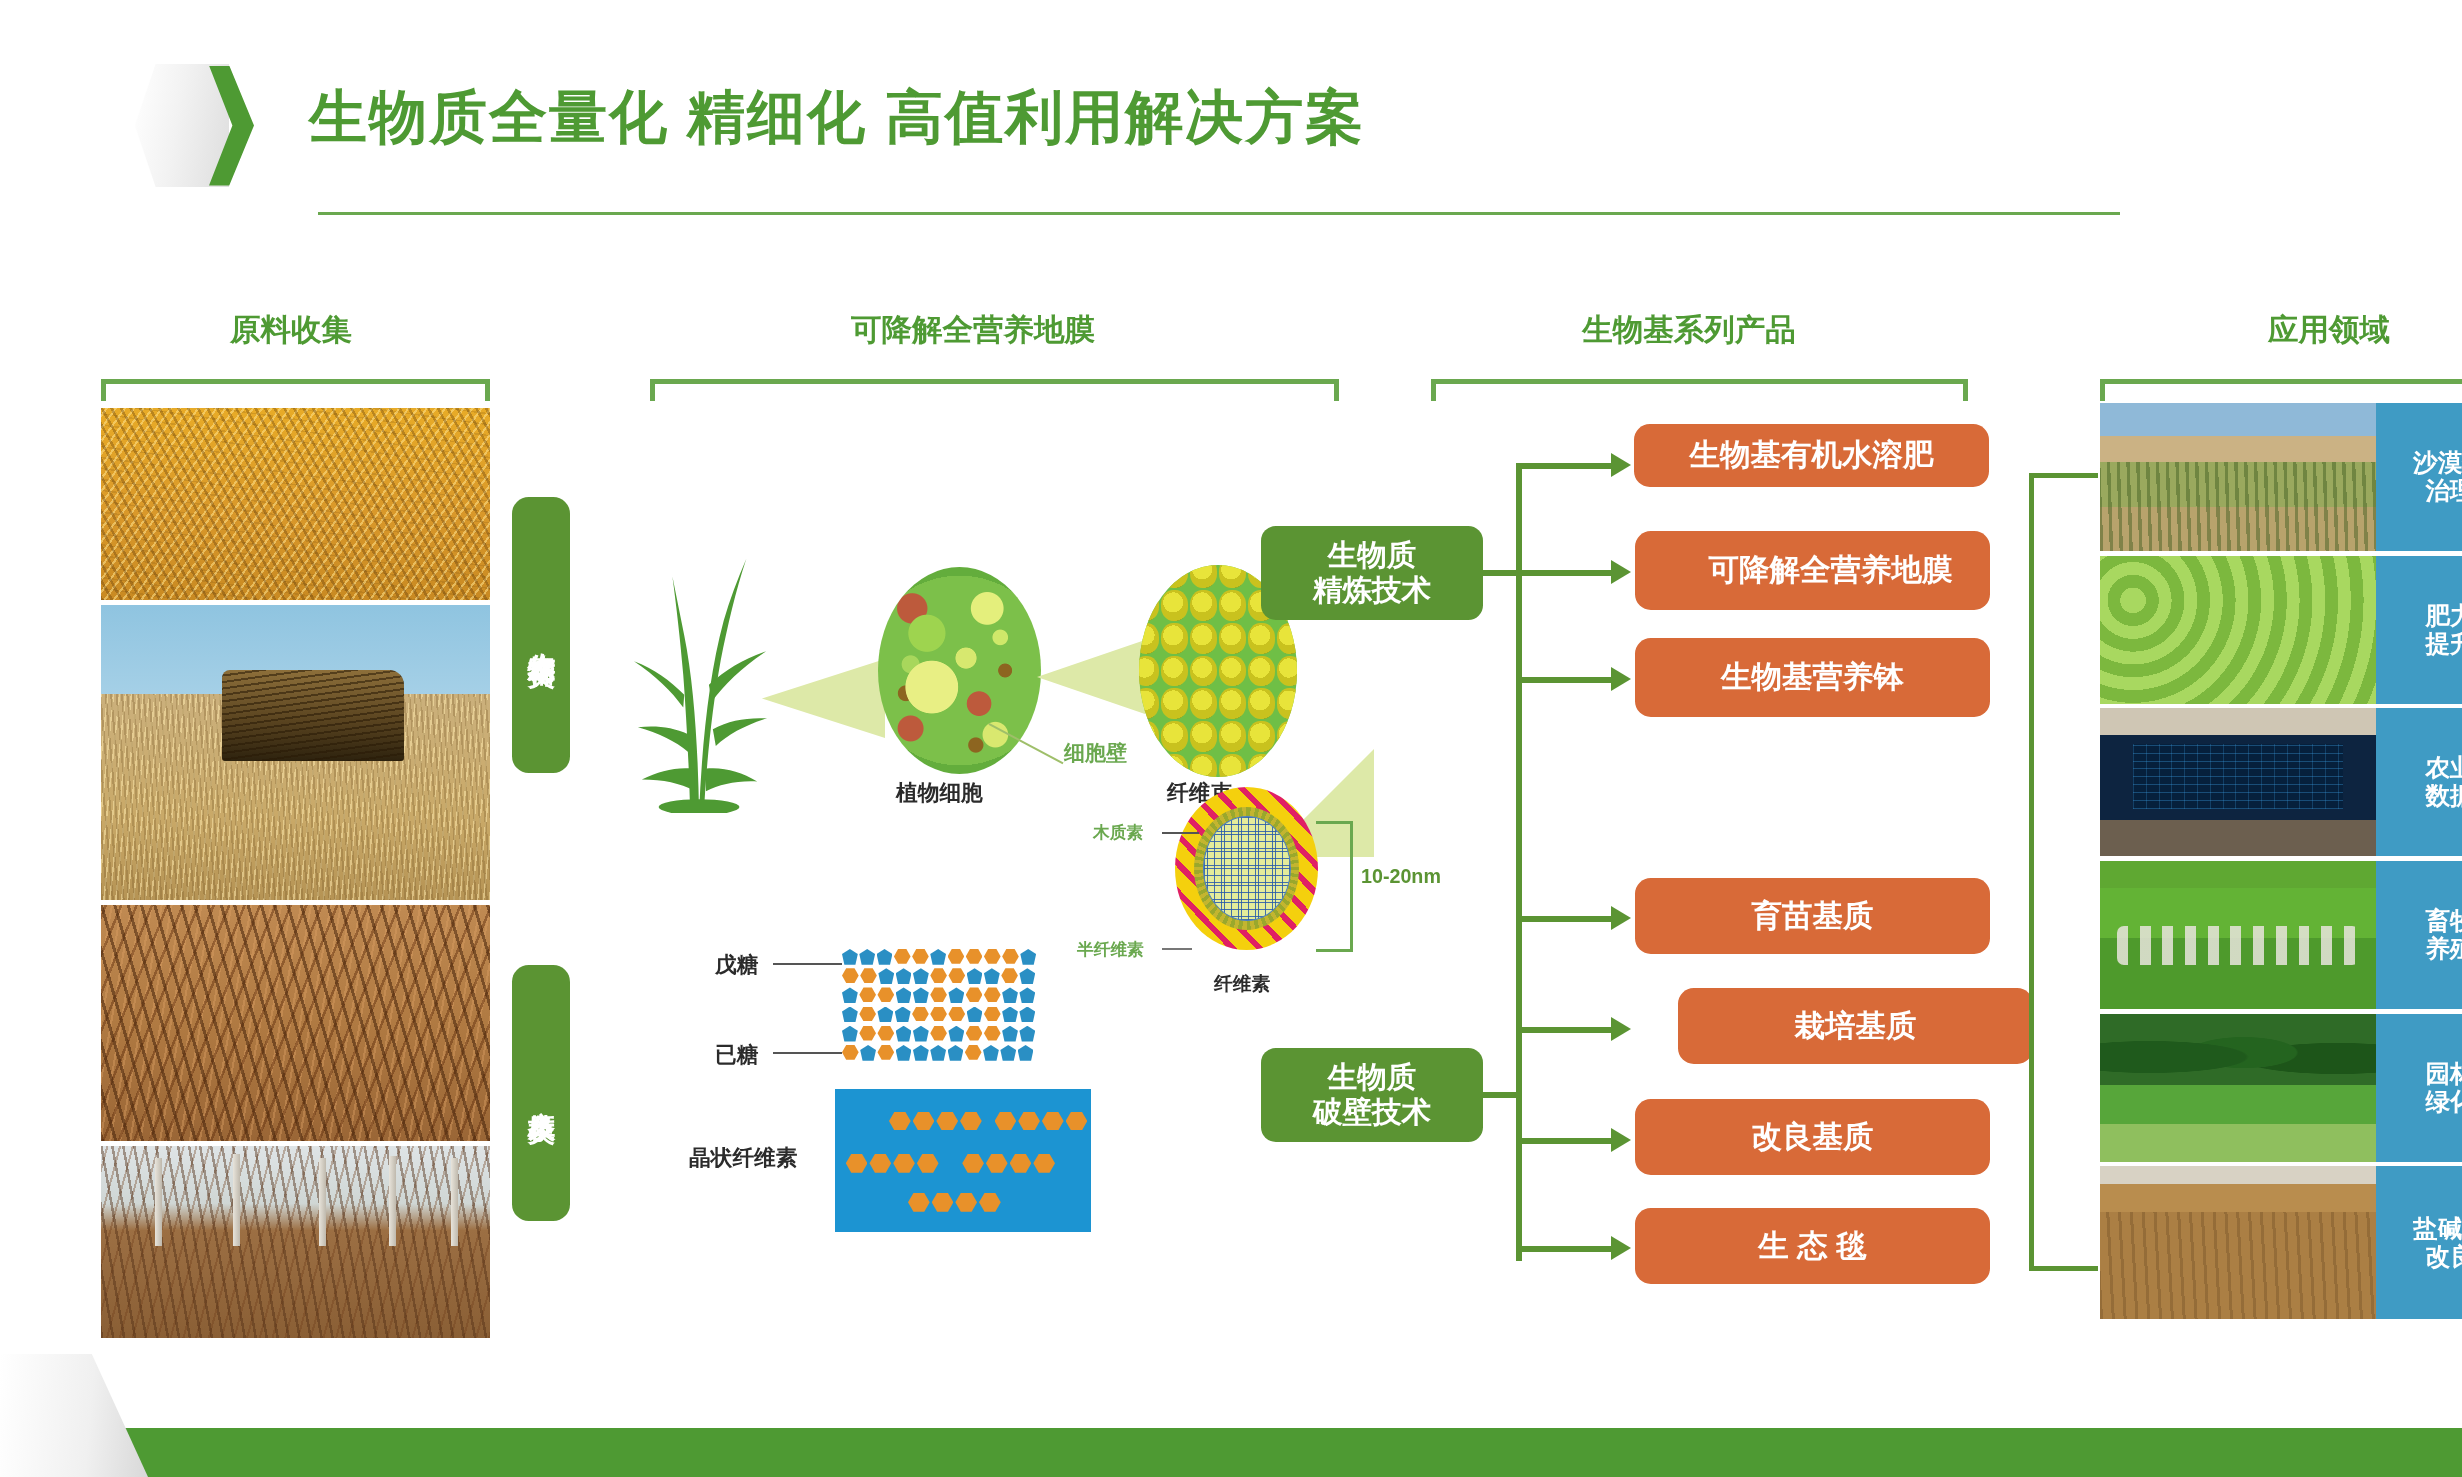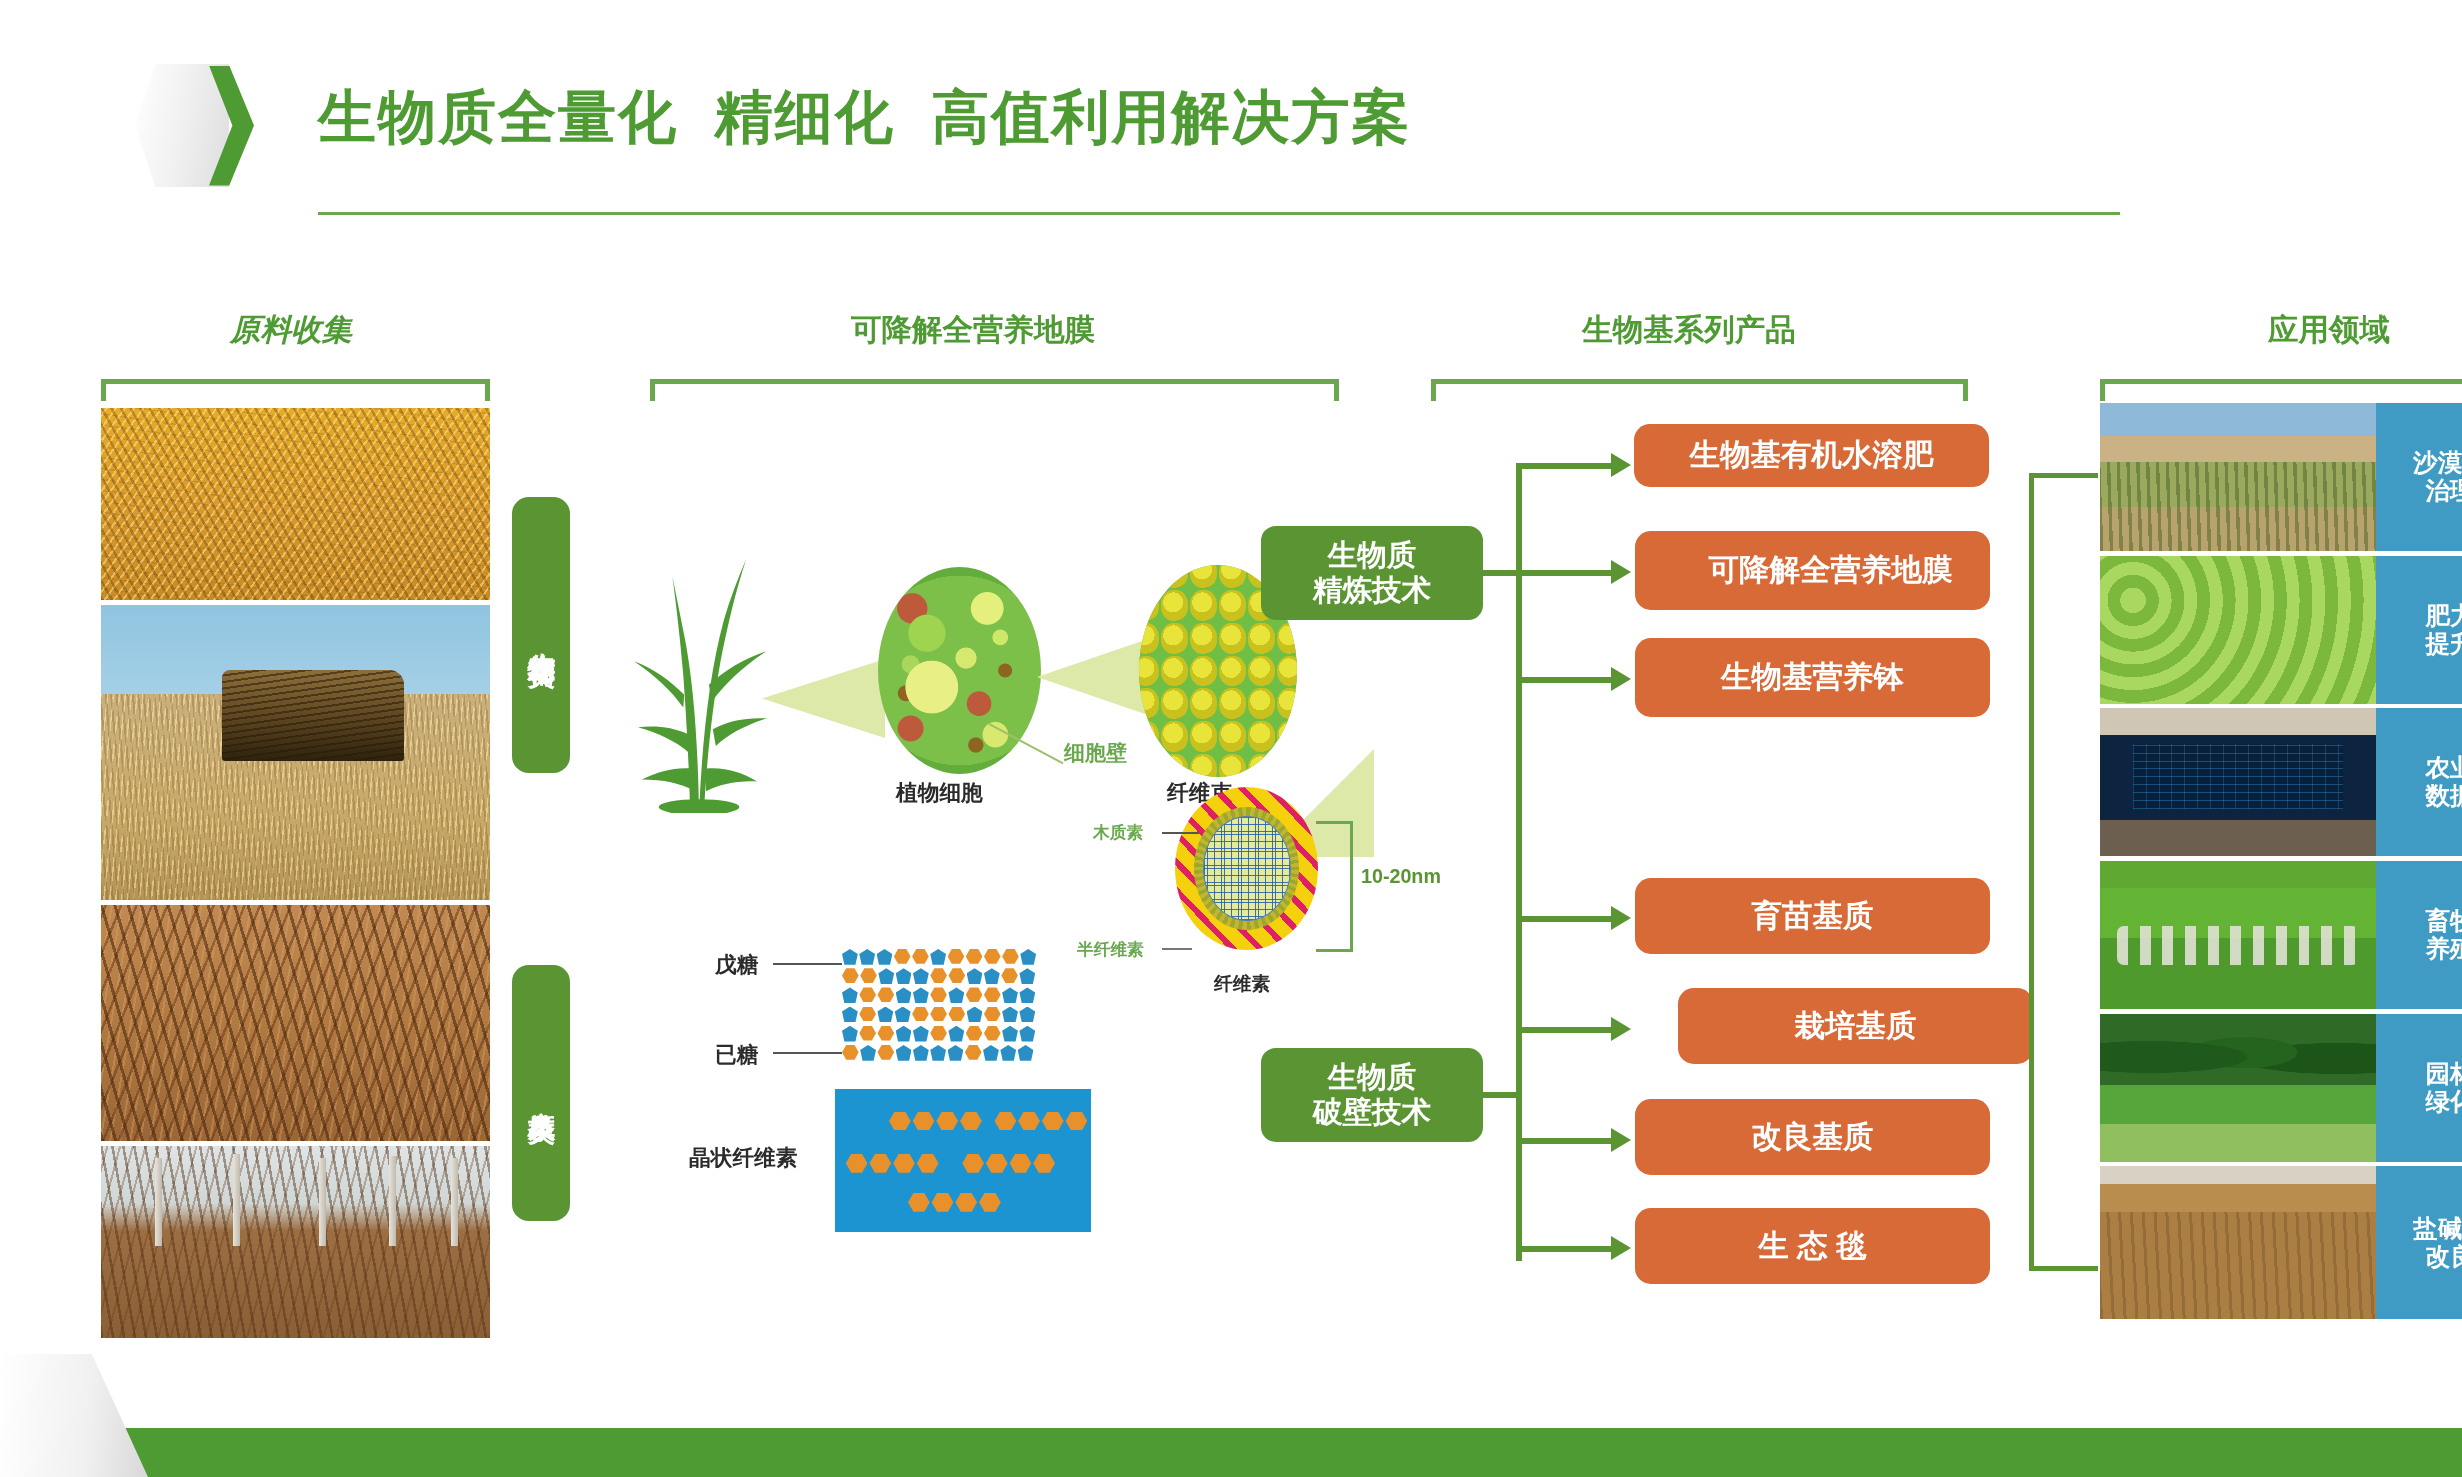--- a/index.html
+++ b/index.html
@@ -14,24 +14,23 @@
     background:linear-gradient(100deg,#ffffff 0%,#f2f2f2 45%,#dedede 100%);
     clip-path: polygon(22% 0%, 100% 0%, 100% 100%, 22% 100%, 0% 50%);
     filter: drop-shadow(2px 3px 4.9px rgba(0,0,0,.18));
   }
   #hex-badge .hex-green {
     position:absolute; left:74px; top:1.5px; width:45px; height:120px;
     background:#4e9a33;
     clip-path: polygon(0% 0%, 45% 0%, 100% 50%, 45% 100%, 0% 100%, 52% 50%);
   }
   #page-title {
-    position:absolute; left:318px; top:79px;
+    position:absolute; left:309px; top:79px;
     font-size:58px; font-weight:bold; color:#4e9a33; letter-spacing:2px;
     white-space:nowrap;
-    font-family:Liberation Mono, monospace;
   }
   #title-rule { position:absolute; left:318px; top:212px; width:1802px; height:3.4px; background:#6aa84f; }
 
   
   .sec-title { position:absolute; font-size:30.5px; color:#4e9a33; font-weight:600; white-space:nowrap; text-align:center; }
   .bracket { position:absolute; border-top:5.4px solid #6aa84f; border-left:5.4px solid #6aa84f; border-right:5.4px solid #6aa84f; height:21.7px; }
 
   
   .photo { position:absolute; overflow:hidden; }
   .photo .sky { position:absolute; left:0; top:0; width:100%; height:42%; }
@@ -211,21 +210,21 @@
 
 <div id="header">
   <div id="hex-badge">
     <div class="hex-white"></div>
     <div class="hex-green"></div>
   </div>
   <div id="page-title">生物质全量化 精细化 高值利用解决方案</div>
   <div id="title-rule"></div>
 </div>
 
-<div class="sec-title" style="left:89px; top:310px; width:404px;font-style:italic;">原料收集</div>
+<div class="sec-title" style="left:89px; top:310px; width:404px;">原料收集</div>
 <div class="bracket" style="left:101px; top:379px; width:389px;"></div>
 
 <div class="sec-title" style="left:616px; top:310px; width:714px;">可降解全营养地膜</div>
 <div class="bracket" style="left:650px; top:379px; width:689px;"></div>
 
 <div class="sec-title" style="left:1413px; top:310px; width:552px;">生物基系列产品</div>
 <div class="bracket" style="left:1431px; top:379px; width:537px;"></div>
 
 <div class="sec-title" style="left:2083px; top:310px; width:492px;">应用领域</div>
 <div class="bracket" style="left:2100px; top:379px; width:463px;"></div>

